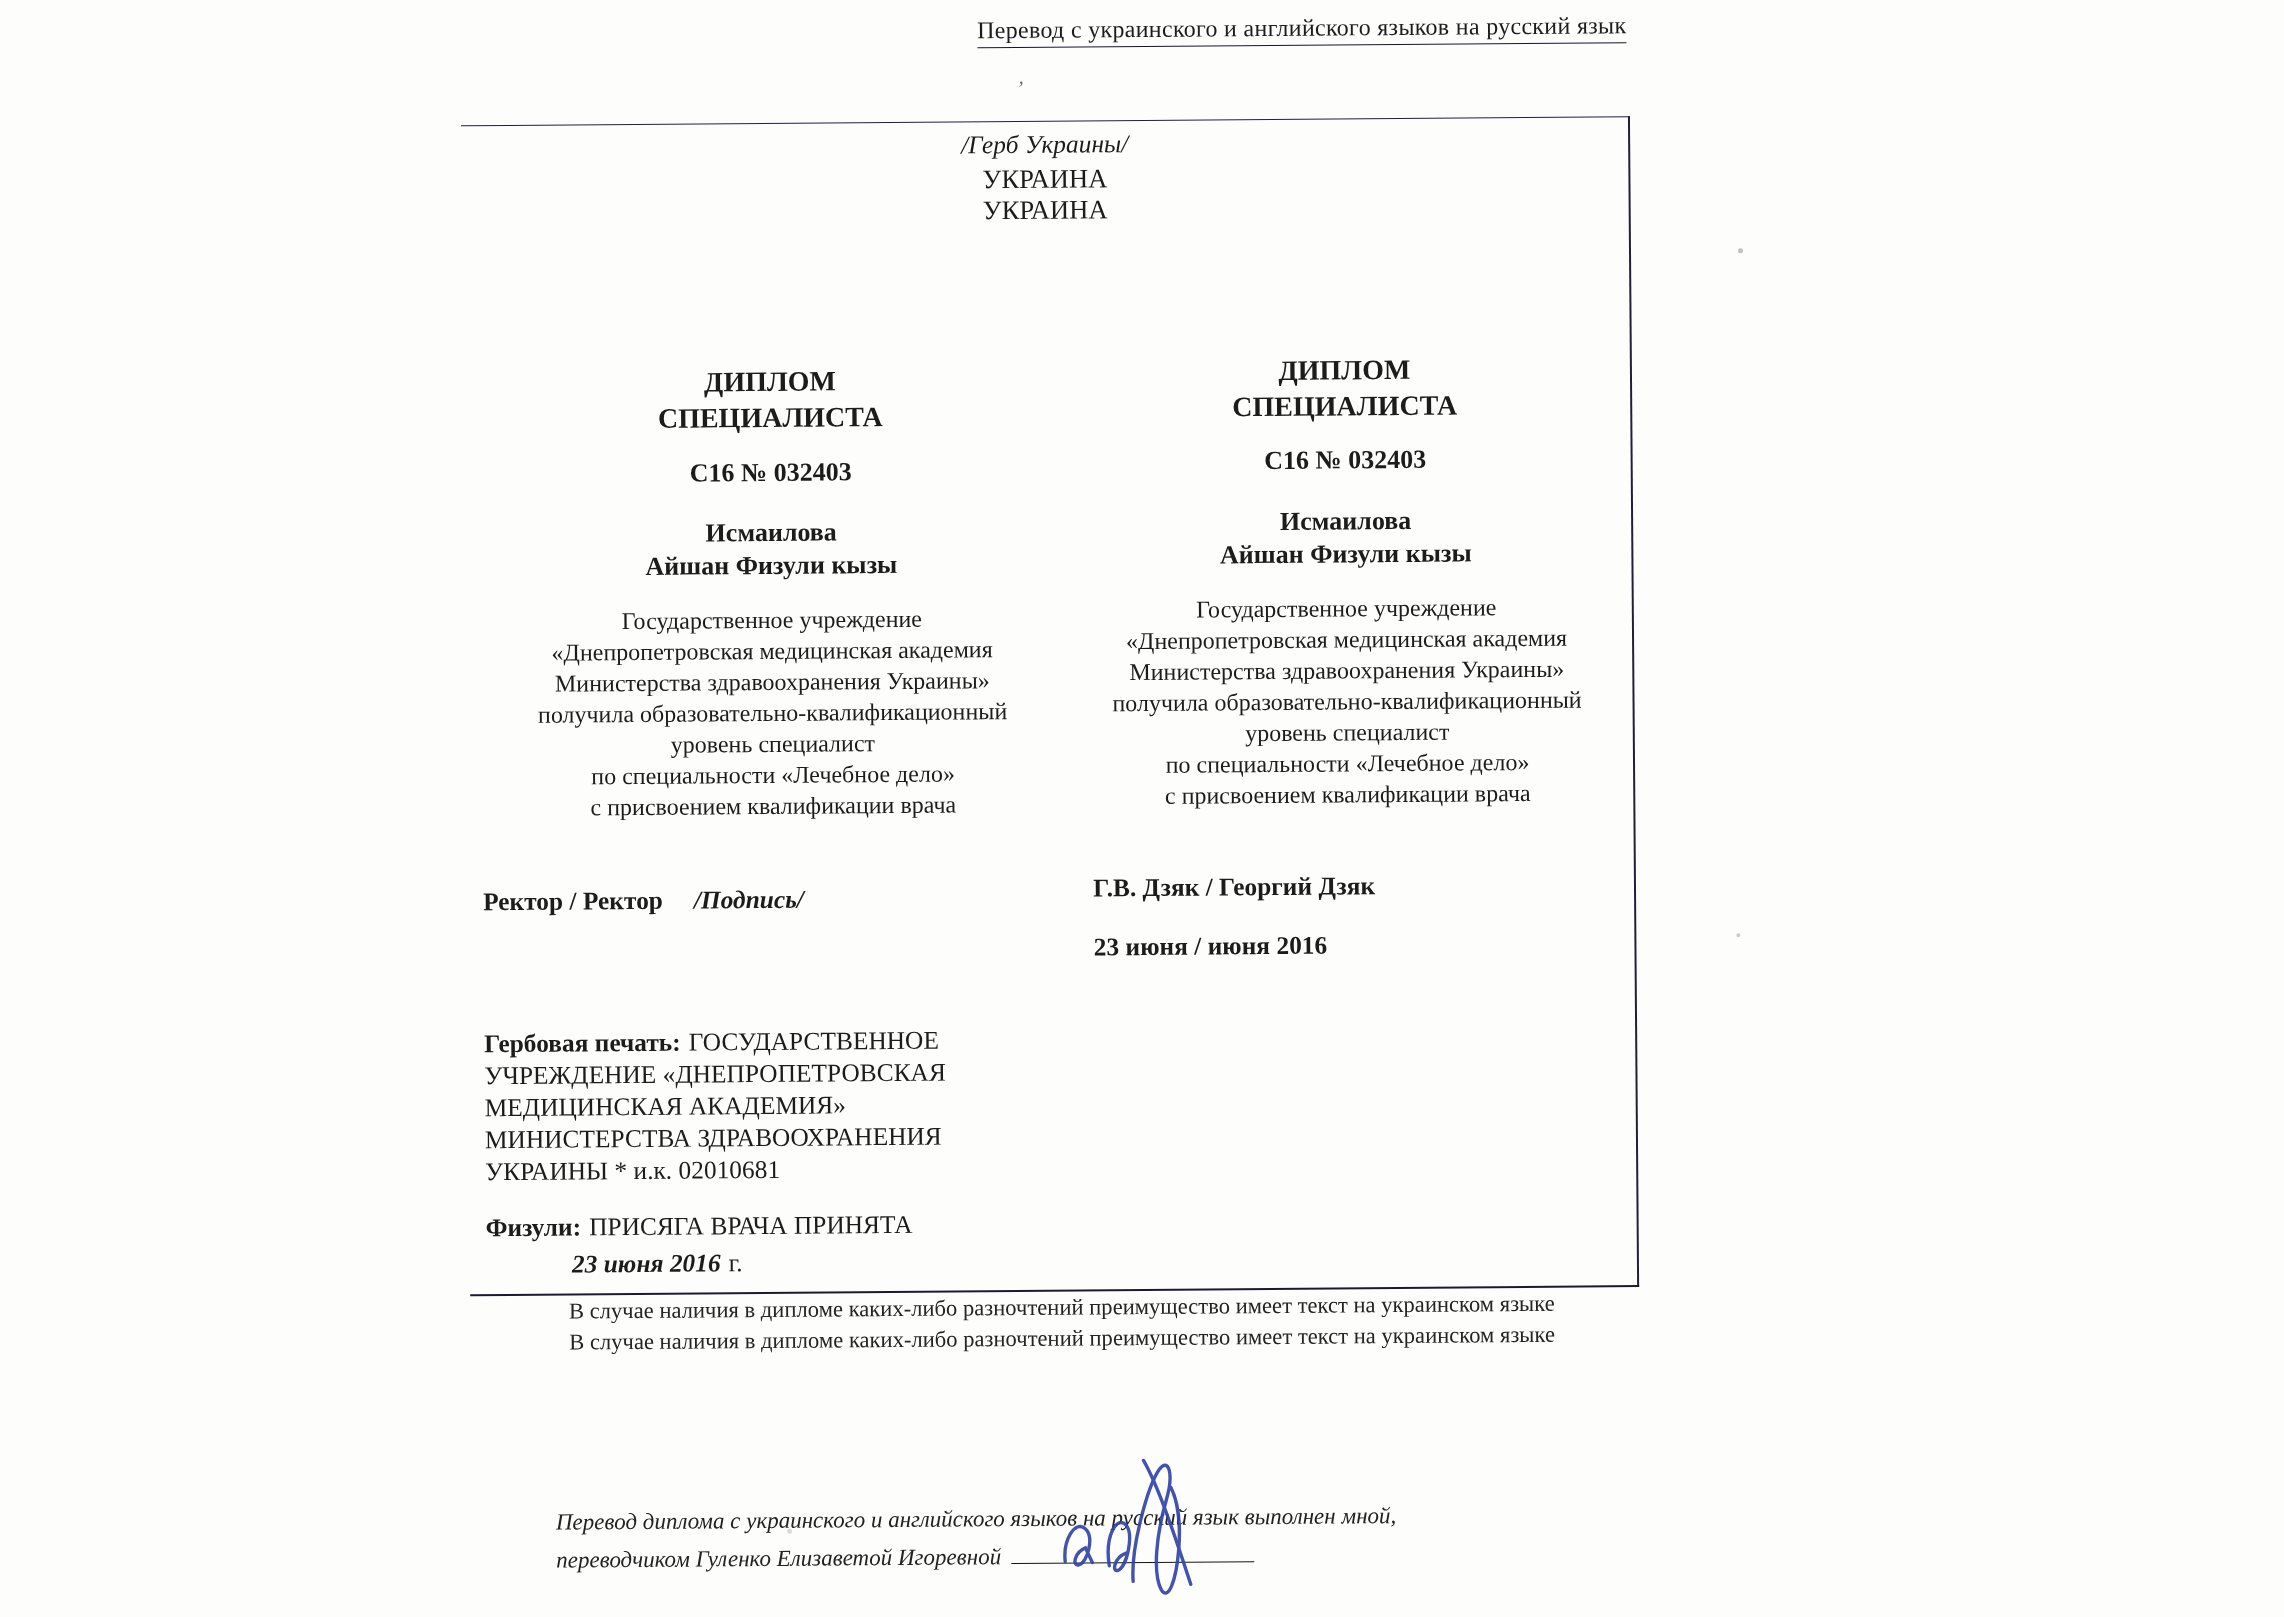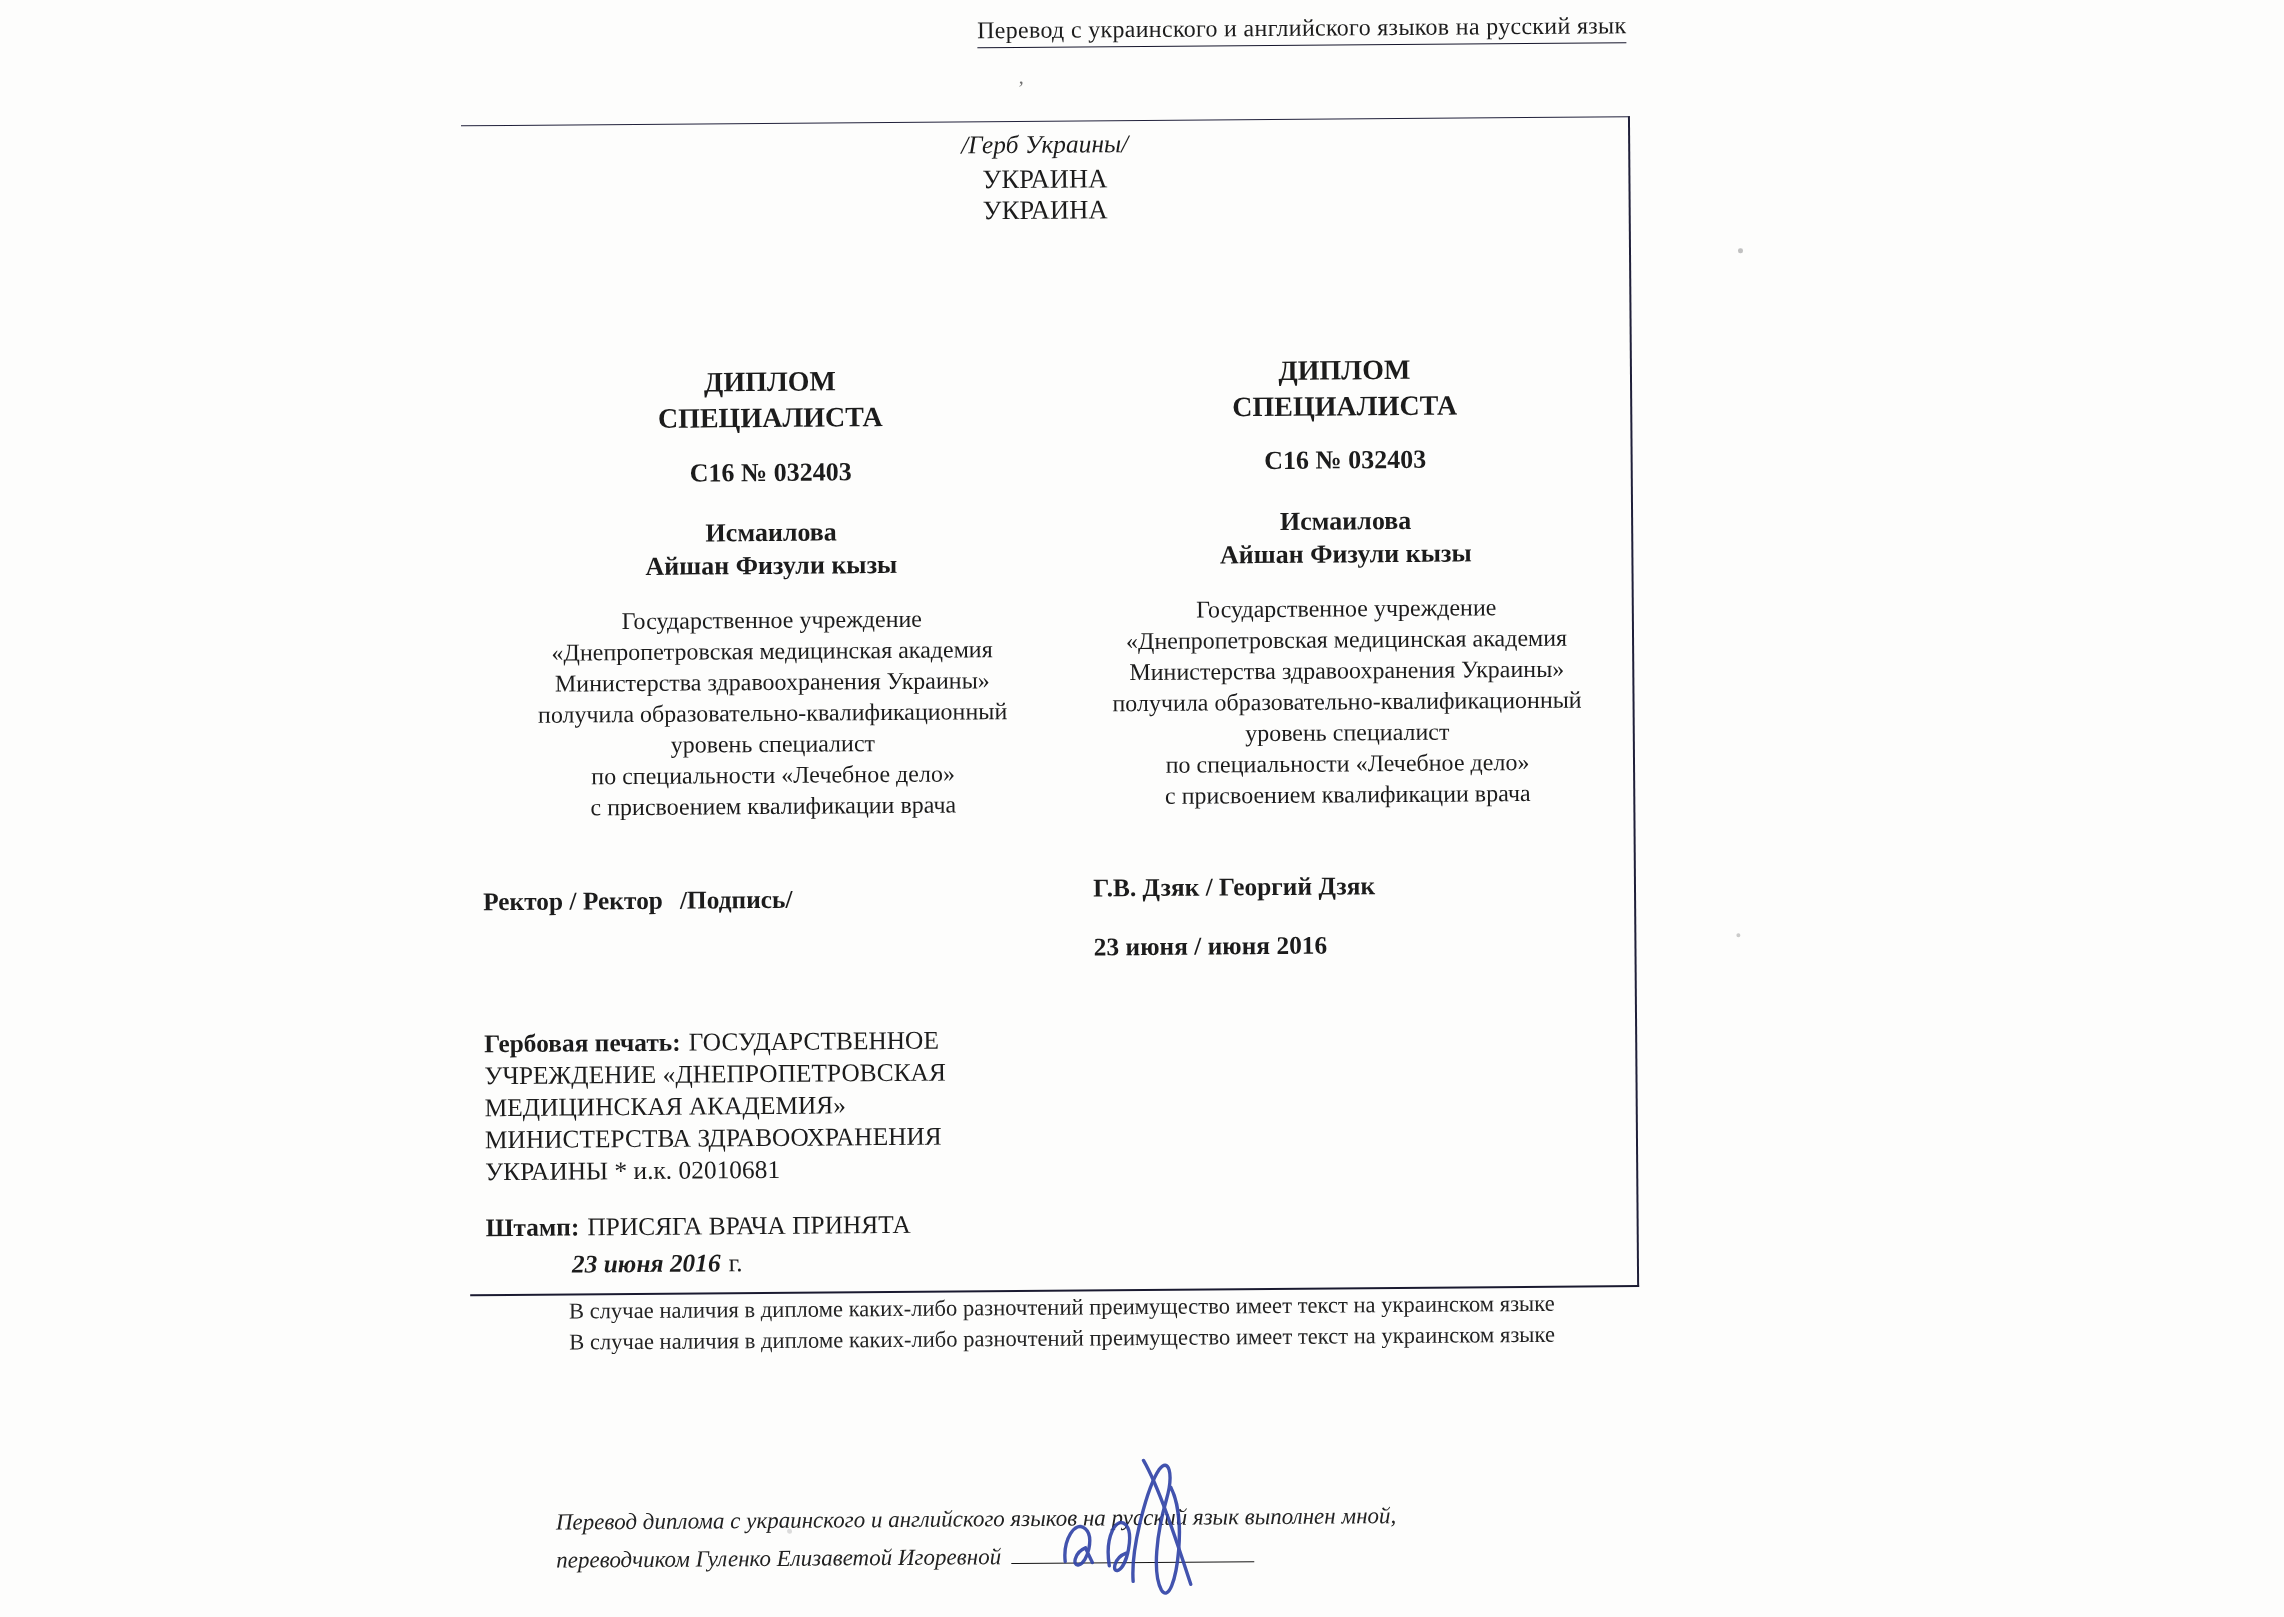--- a/index.html
+++ b/index.html
@@ -76,21 +76,21 @@
   .col-left  .holder { top: 392px; }
   .col-right .holder { top: 385px; }
 
   .bodytext     { font-size: 24px; line-height: 31px; }
   .col-left  .bodytext { top: 481px; }
   .col-right .bodytext { top: 474px; }
 
   .leftalign { text-align: left; }
 
   .rector-row { top: 761px; font-size: 25.4px; font-weight: bold; }
-  .sig-note   { margin-left: 17px; }
+  .sig-note   { font-style: italic; margin-left: 31px; }
 
   .rector-name { top: 752px; font-size: 25.4px; font-weight: bold; padding-left: 11.3px; box-sizing: border-box; }
   .issue-date  { top: 811px; font-size: 25.4px; font-weight: bold; padding-left: 11.3px; box-sizing: border-box; }
 
   .seal-para { top: 901px; font-size: 25.4px; line-height: 32px; width: 554px; }
   .b  { font-weight: bold; }
   .ml { margin-left: 8px; }
 
   .stamp-row  { top: 1087px; font-size: 25.4px; }
   .stamp-date { top: 1124px; font-size: 25.4px; padding-left: 86px; box-sizing: border-box; }
@@ -182,21 +182,21 @@
         <span>Ректор / Ректор</span><span class="sig-note">/Подпись/</span>
       </div>
       <div class="block leftalign seal-para">
         <div><span class="b">Гербовая печать:</span><span class="ml">ГОСУДАРСТВЕННОЕ</span></div>
         <div>УЧРЕЖДЕНИЕ «ДНЕПРОПЕТРОВСКАЯ</div>
         <div>МЕДИЦИНСКАЯ АКАДЕМИЯ»</div>
         <div>МИНИСТЕРСТВА ЗДРАВООХРАНЕНИЯ</div>
         <div>УКРАИНЫ * и.к. 02010681</div>
       </div>
       <div class="block leftalign stamp-row">
-        <span class="b">Штамп:</span><span class="ml">ПРИСЯГА ВРАЧА ПРИНЯТА</span>
+        <span class="b">Физули:</span><span class="ml">ПРИСЯГА ВРАЧА ПРИНЯТА</span>
       </div>
       <div class="block leftalign stamp-date">
         <span class="bi">23 июня 2016</span><span class="ml">г.</span>
       </div>
     </div>
 
     <div class="col col-right">
       <div class="block doc-title">
         <div>ДИПЛОМ</div>
         <div>СПЕЦИАЛИСТА</div>

